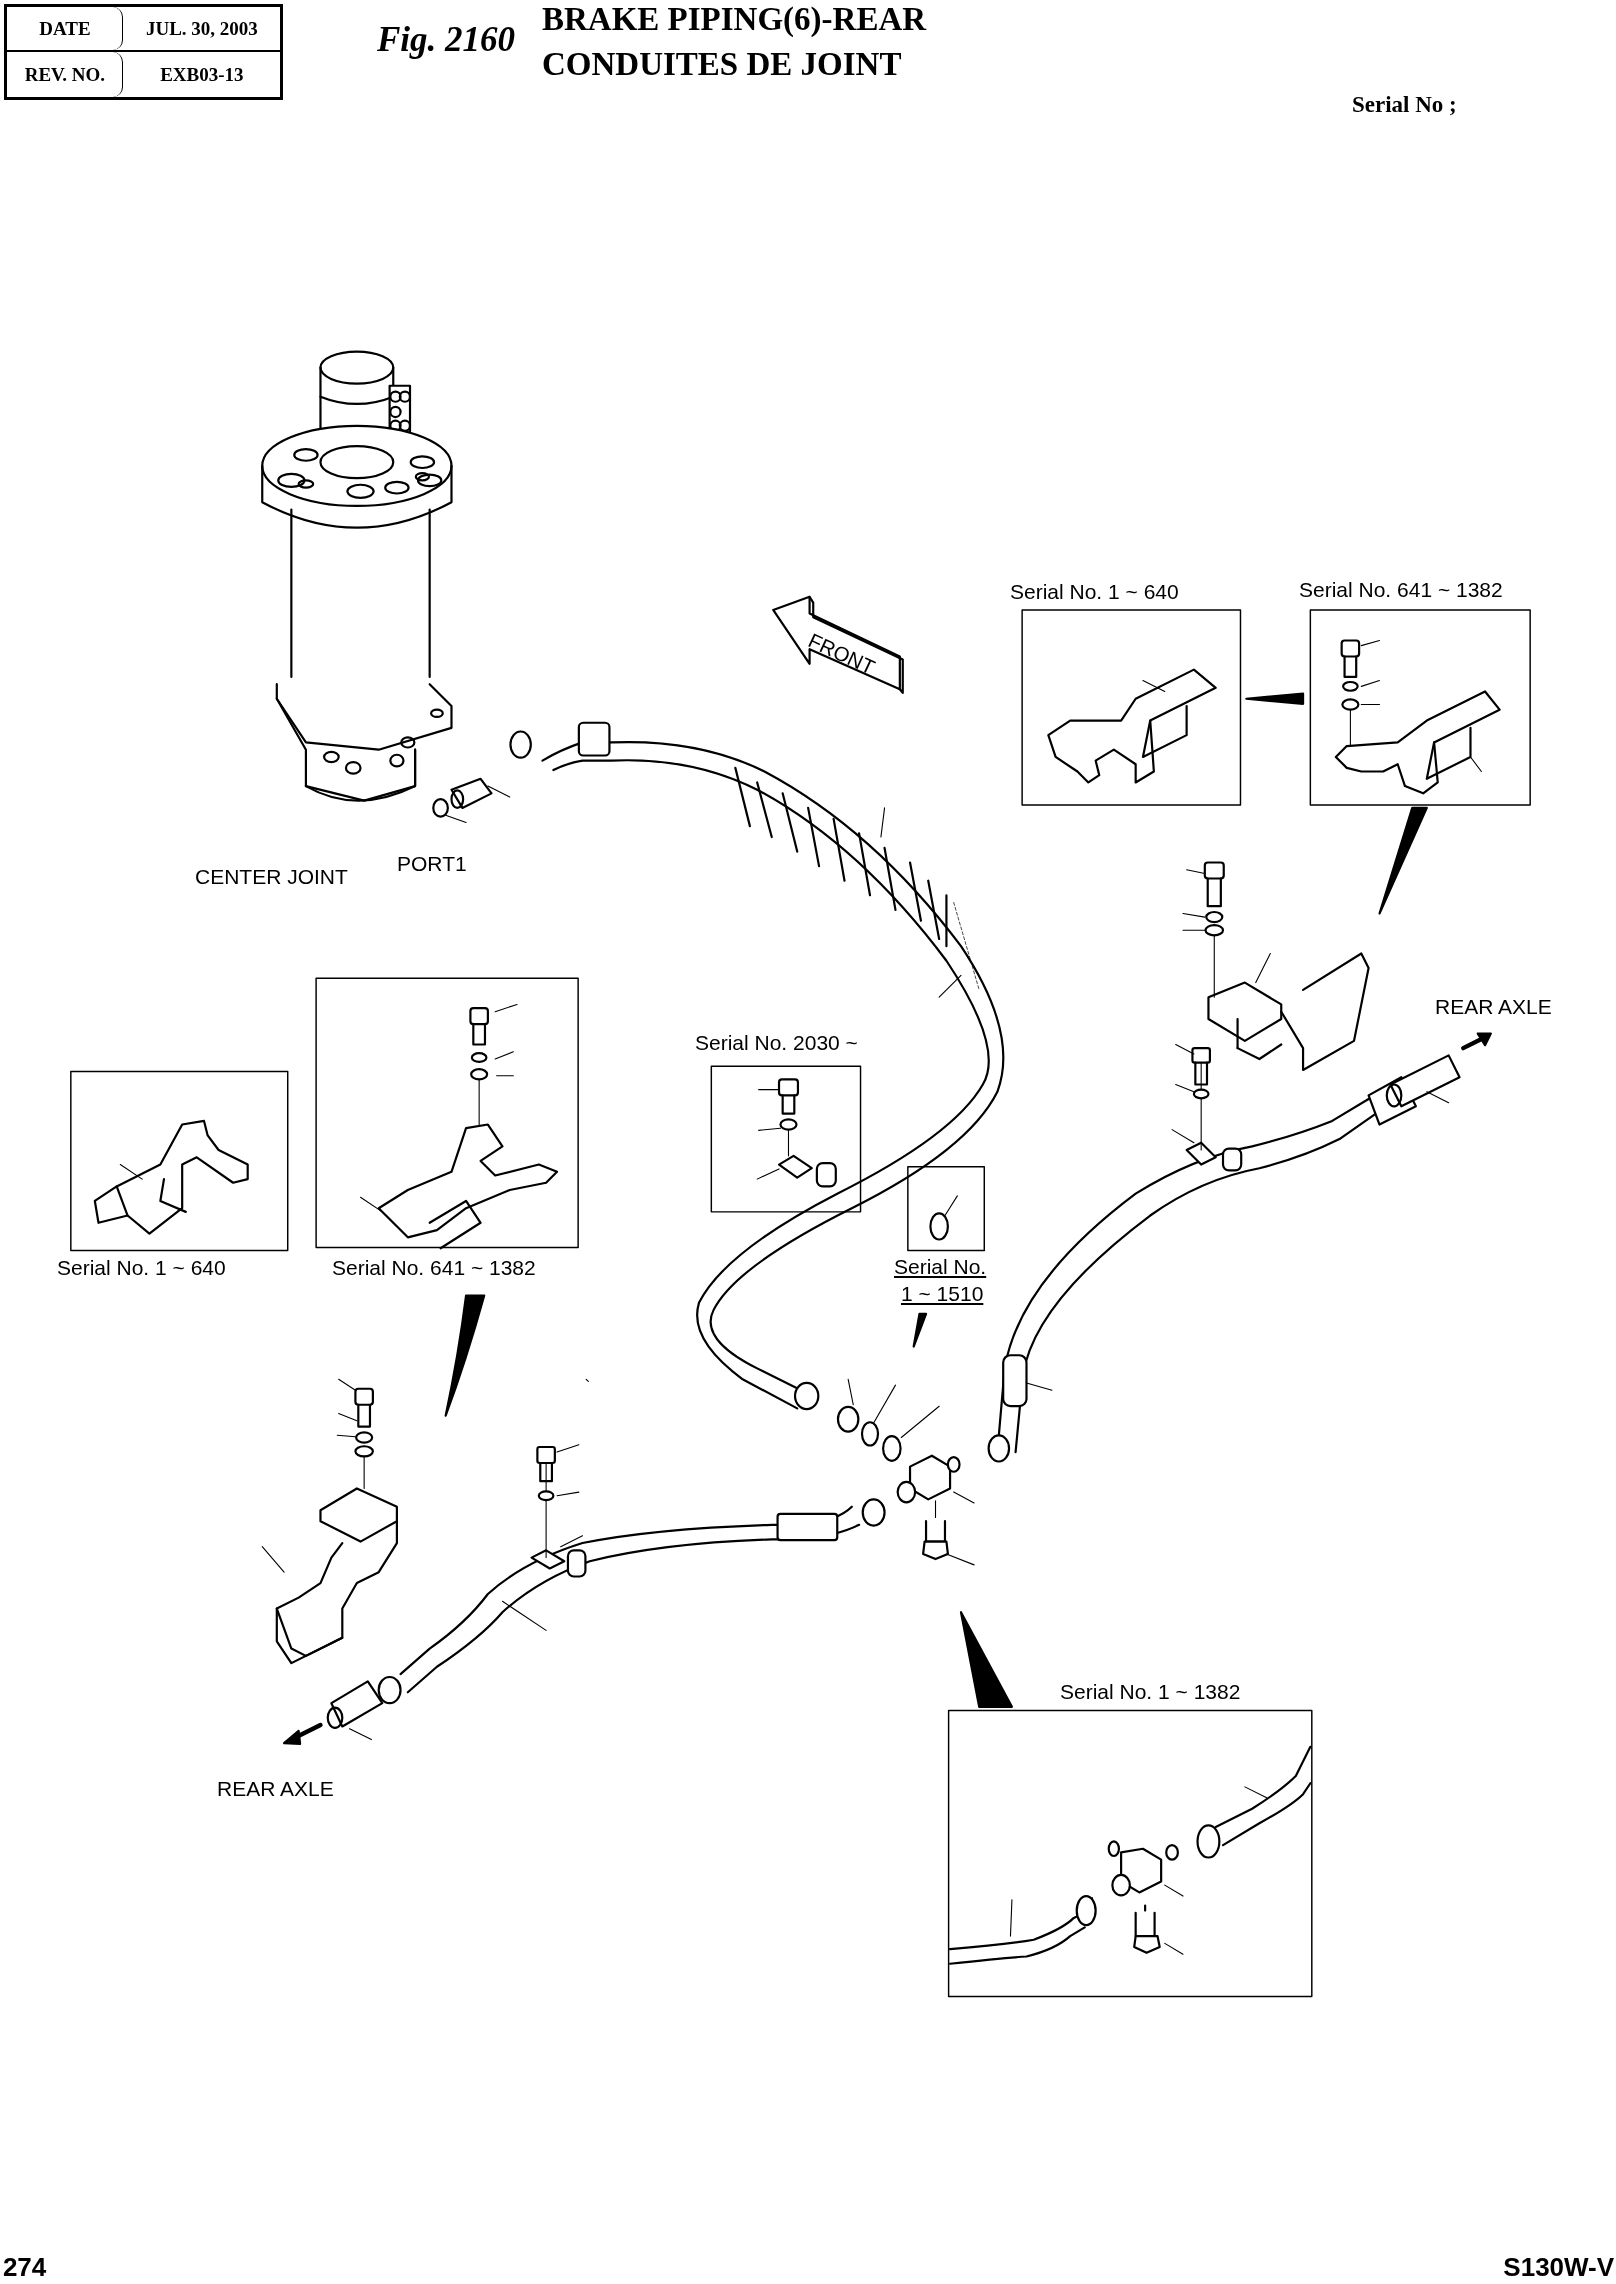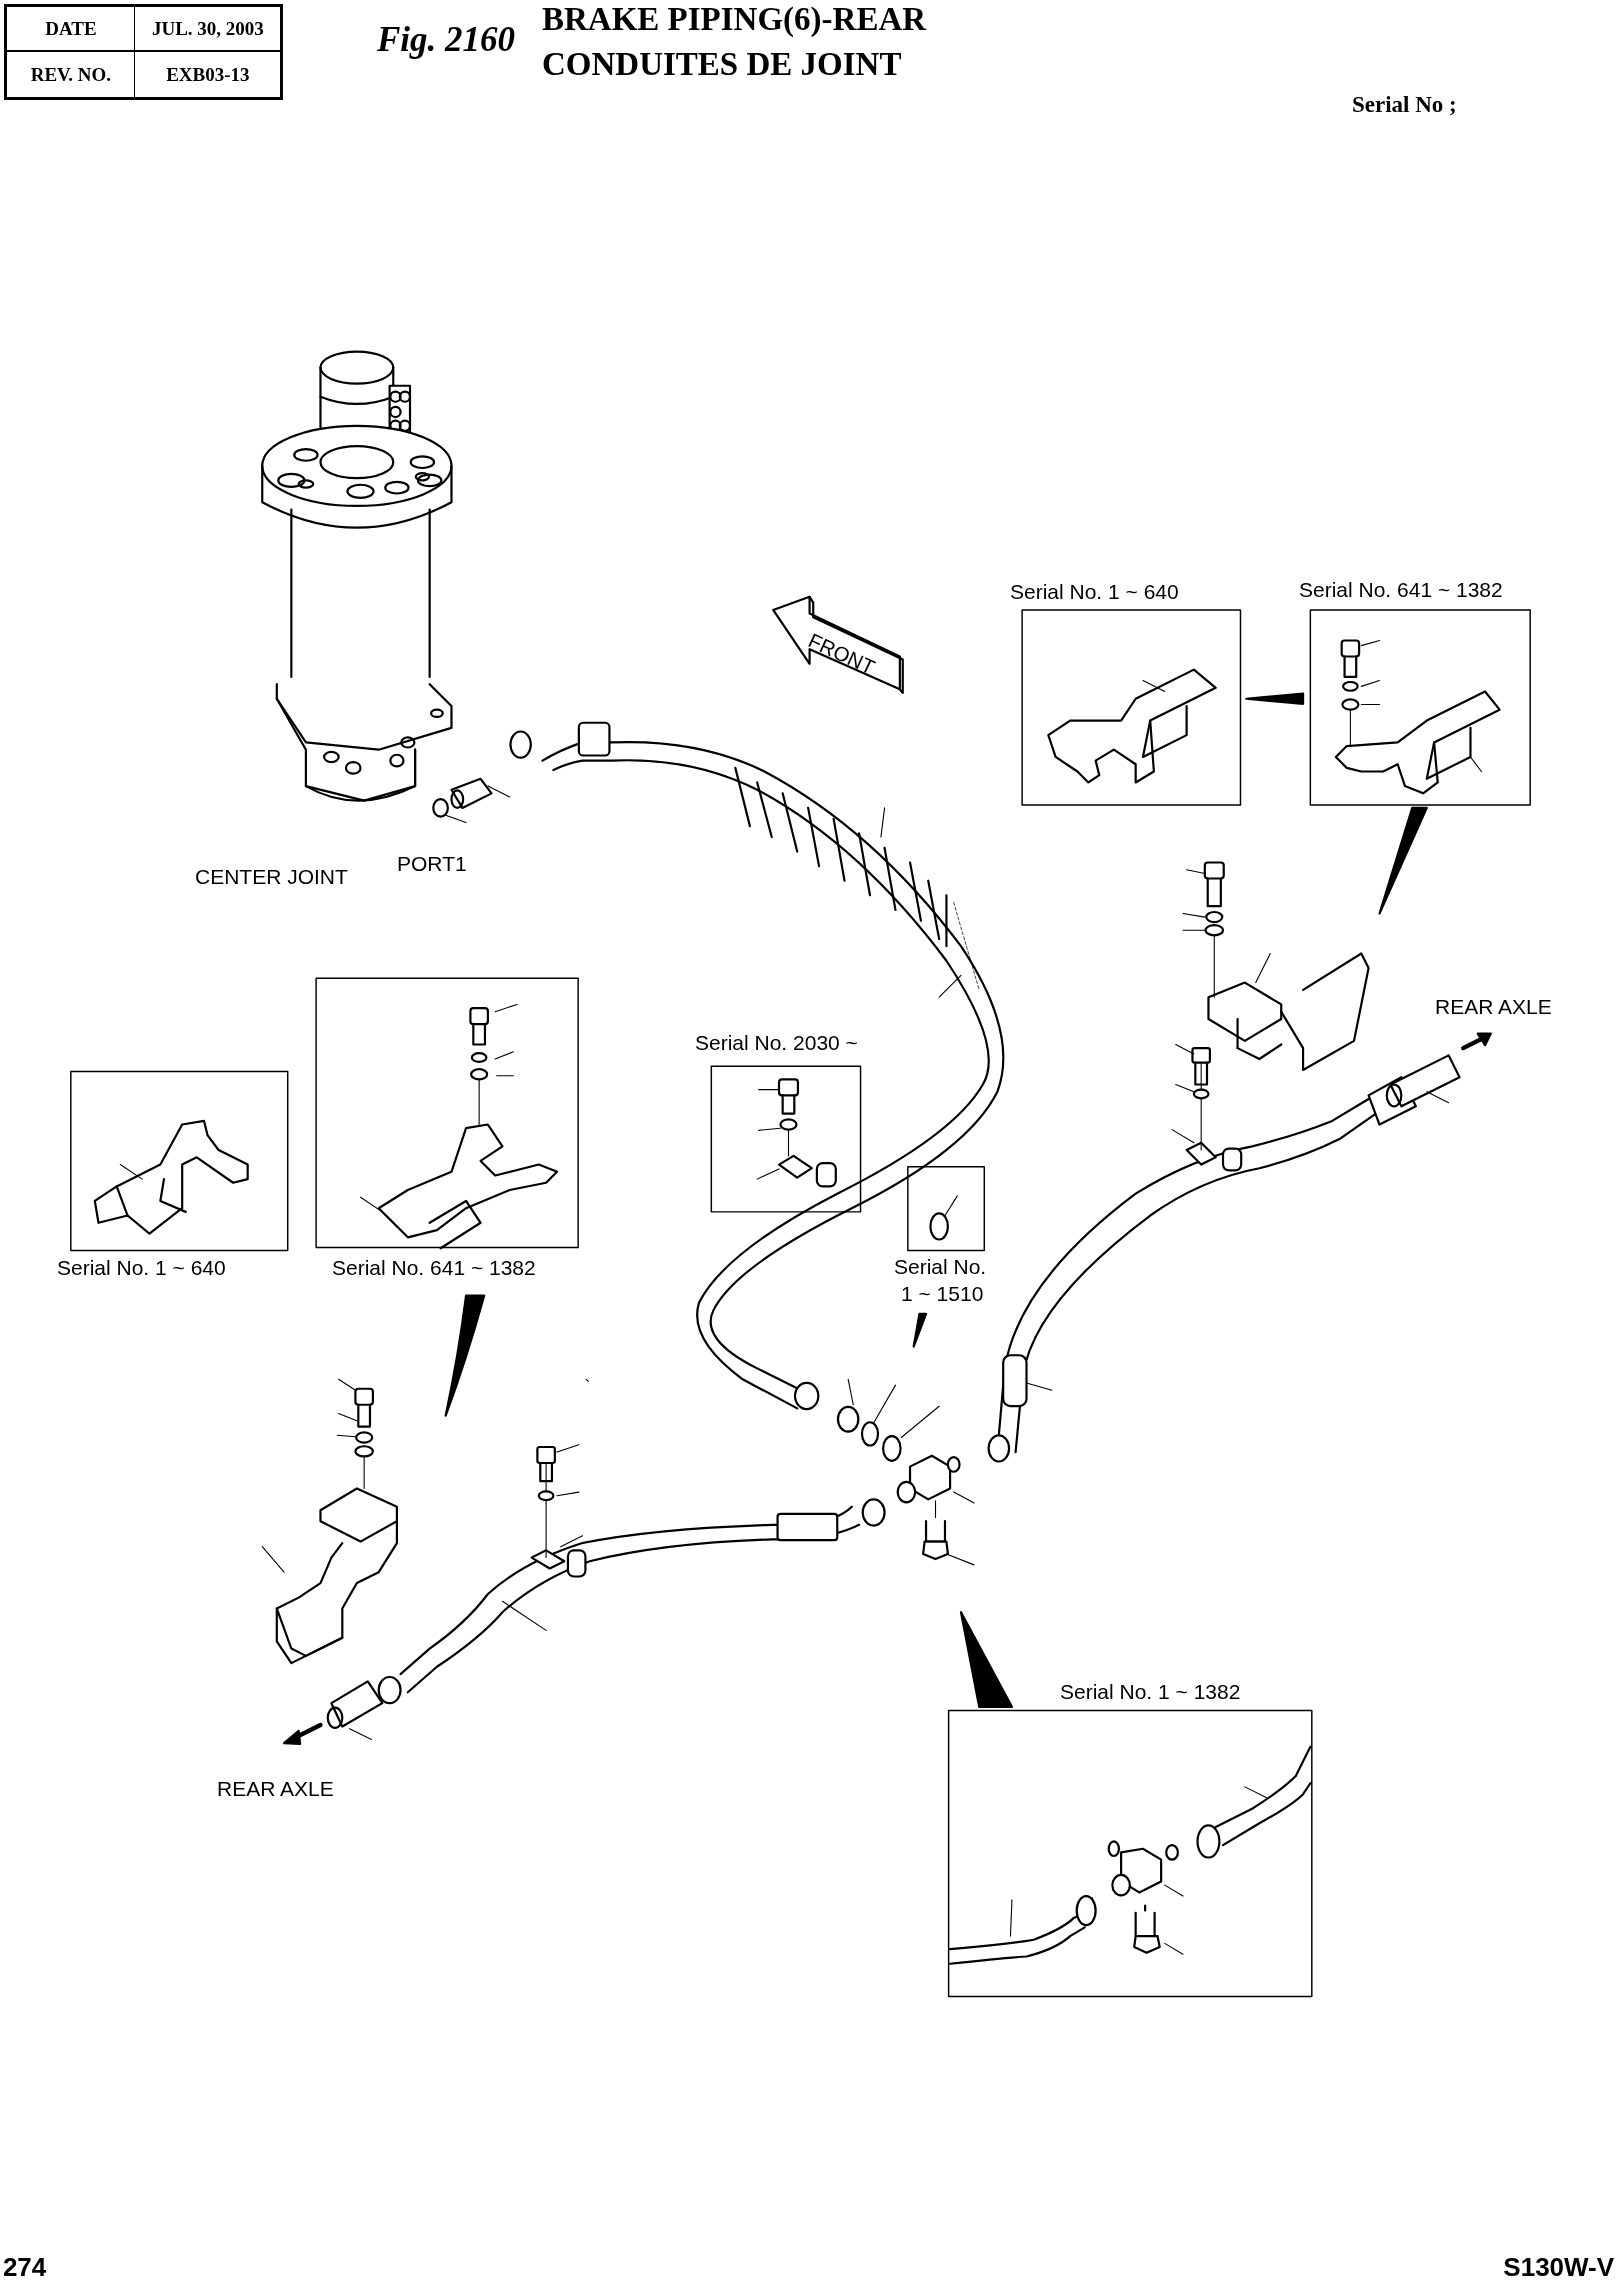--- a/index.html
+++ b/index.html
@@ -7,34 +7,34 @@
   .serif { font-family: "Liberation Serif", "DejaVu Serif", serif; font-weight: bold; }
   .sans  { font-family: "Liberation Sans", "DejaVu Sans", sans-serif; }
 
   
   #info-box { position: absolute; left: 4.4px; top: 4.4px; width: 279px; height: 96px;
     border: 3.6px solid #000; box-sizing: border-box; }
   #info-box .row { position: absolute; left: 0; width: 100%; height: 50%; display: flex; }
   #info-box .row.r1 { top: 0; border-bottom: 2.2px solid #000; box-sizing: border-box; }
   #info-box .row.r2 { top: 50%; }
   #info-box .cell { display: flex; align-items: center; justify-content: center; font-size: 19px; }
-  #info-box .c1 { width: 128px; border-right: 1.5px solid #000; box-sizing: border-box; }
+  #info-box .c1 { width: 116px; border-right: 1.5px solid #000; box-sizing: border-box; border-radius: 10px; }
   #info-box .c2 { flex: 1; }
 
   #fig-num { position: absolute; left: 377px; top: 22px; font-size: 35px; line-height: 1; font-style: italic; }
   #title-en { position: absolute; left: 542px; top: 2.9px; font-size: 33px; line-height: 1; }
   #title-fr { position: absolute; left: 542px; top: 48px; font-size: 33px; line-height: 1; }
   #serial-hdr { position: absolute; left: 1352px; top: 92px; font-size: 23px; }
 
   #footer-page { position: absolute; left: 2.9px; top: 2252px; font-size: 26px; font-weight: bold; }
   #footer-model { position: absolute; right: 2.9px; top: 2252px; font-size: 26px; font-weight: bold; margin-left: 27px; }
 
   svg#drawing { position: absolute; left: 0; top: 0; }
   .lbl { position: absolute; font-size: 21px; white-space: nowrap; line-height: 1; }
-  .lbl-c { text-align: left; }
+  .lbl-c { text-align: left; text-decoration: underline; }
 </style>
 </head>
 <body>
 
 <div id="info-box">
   <div class="row r1 serif">
     <div class="cell c1">DATE</div>
     <div class="cell c2">JUL. 30, 2003</div>
   </div>
   <div class="row r2 serif">

